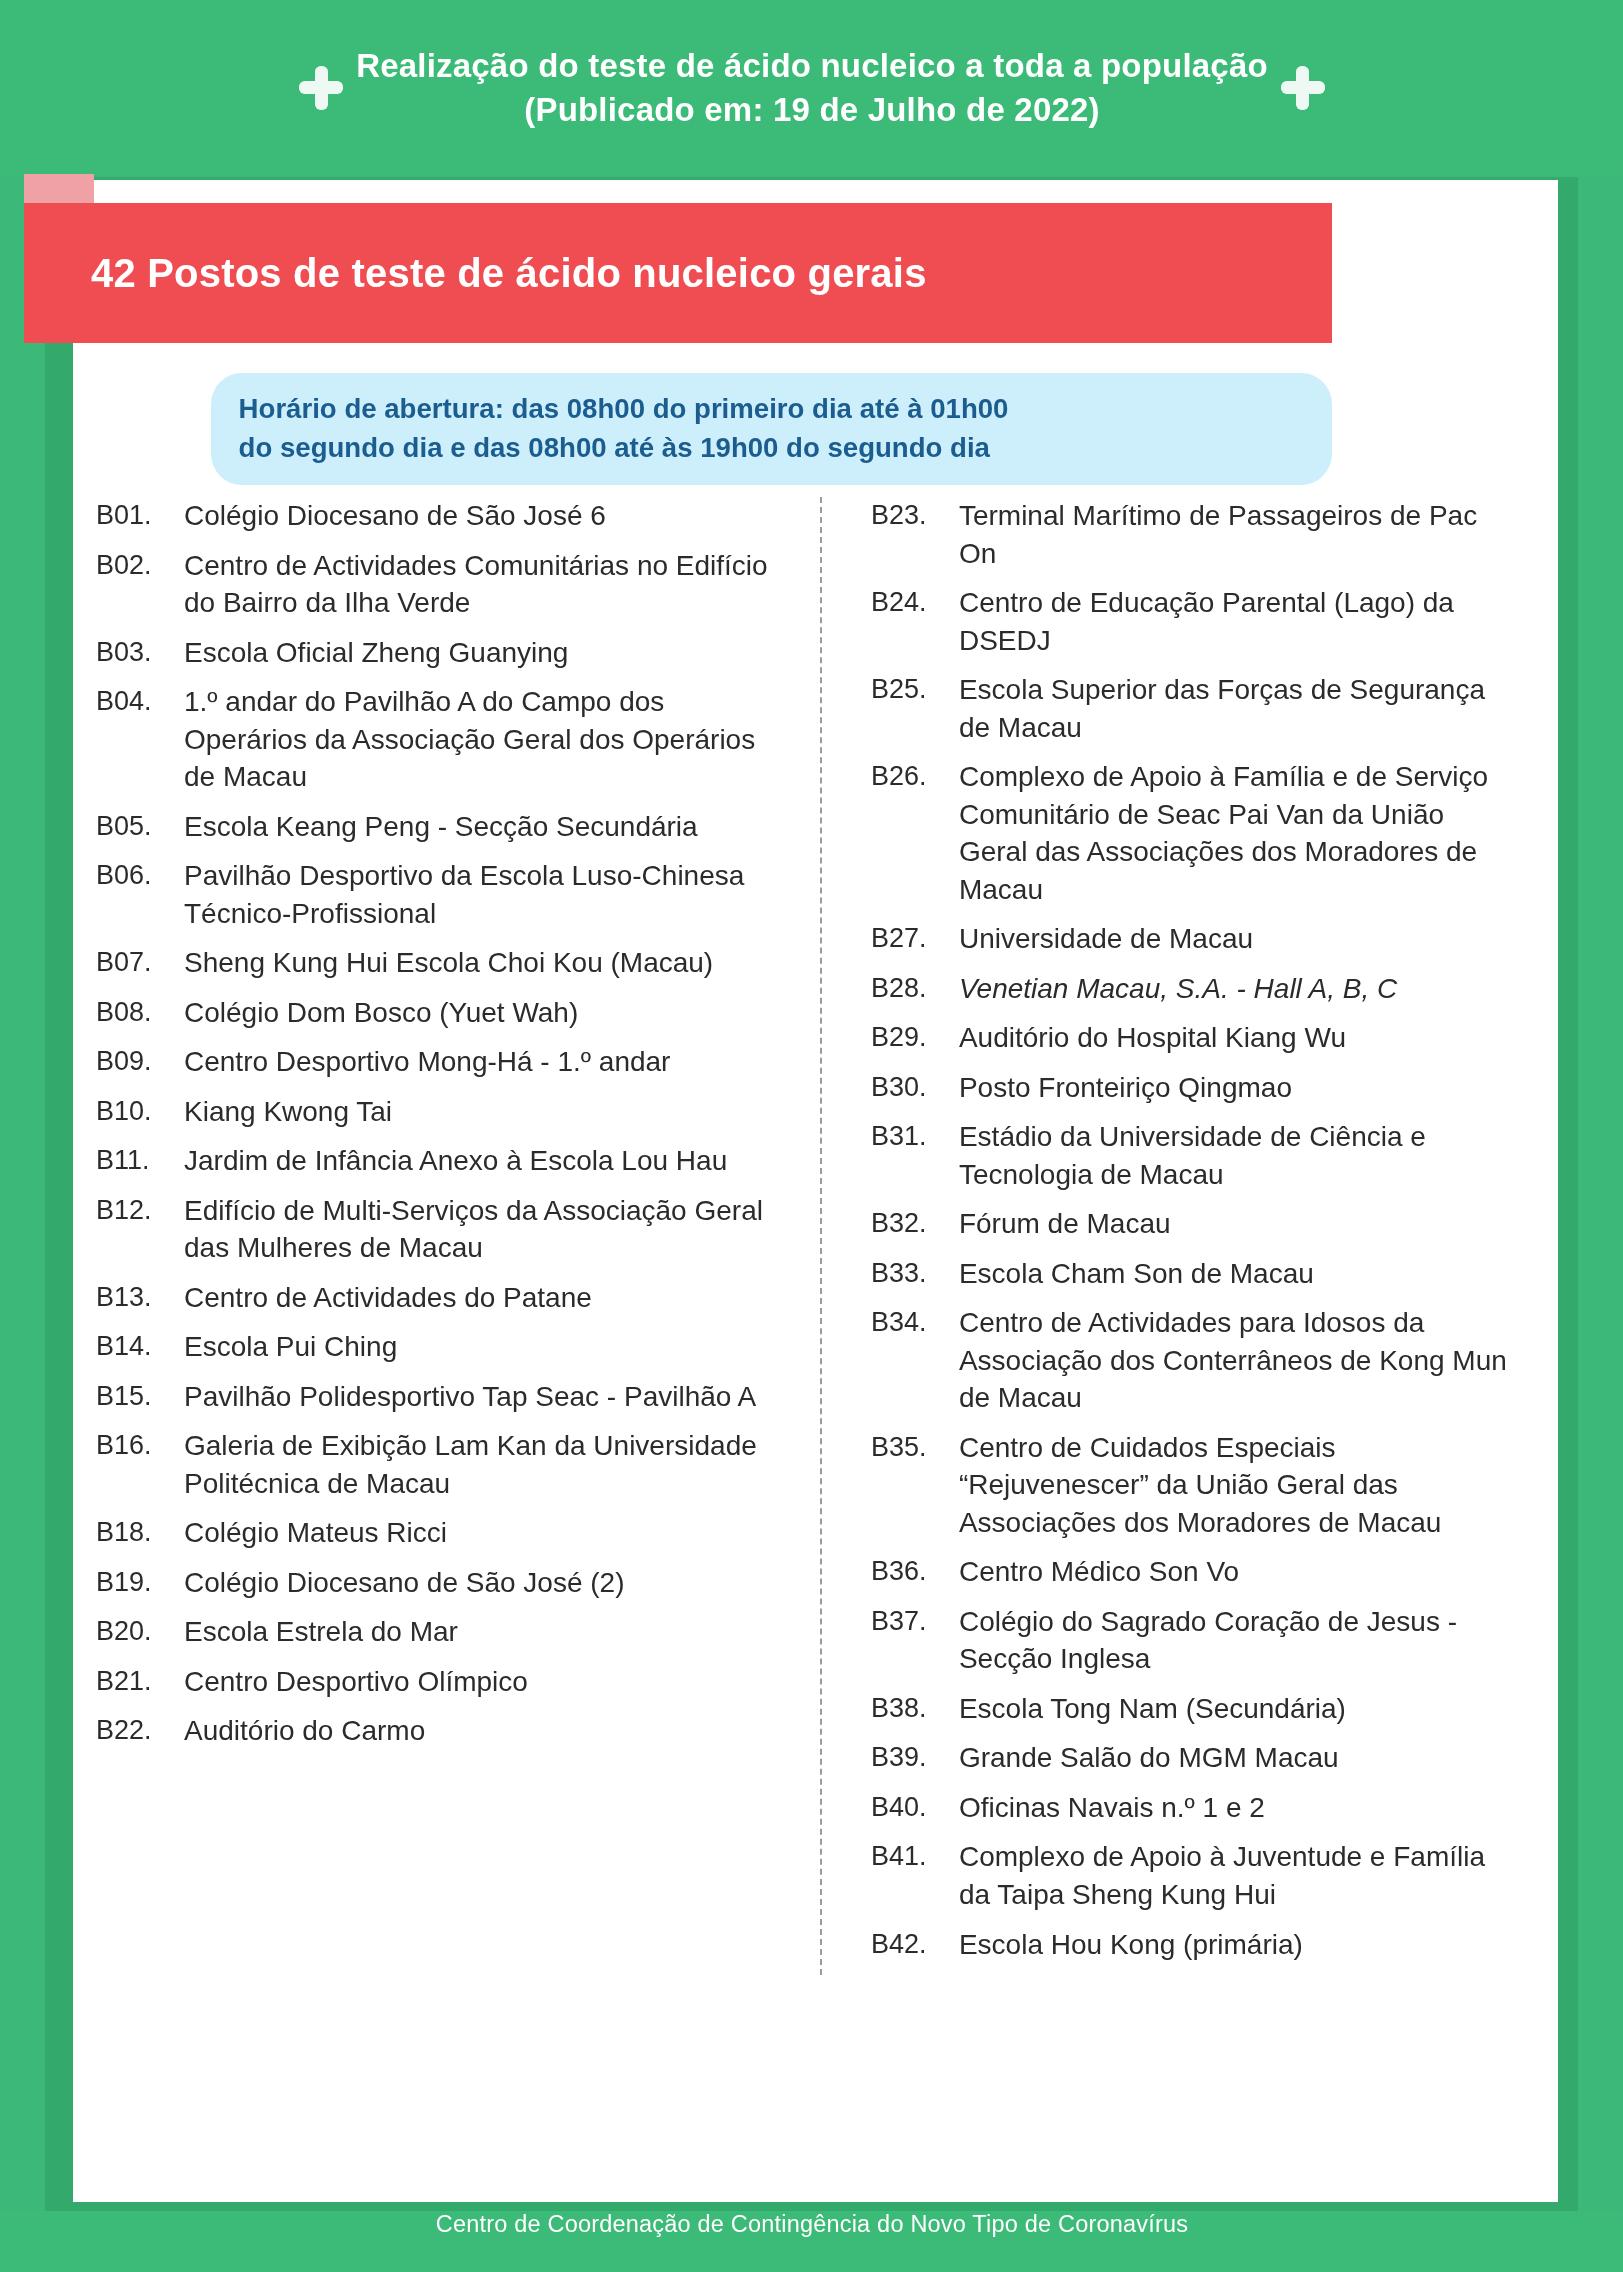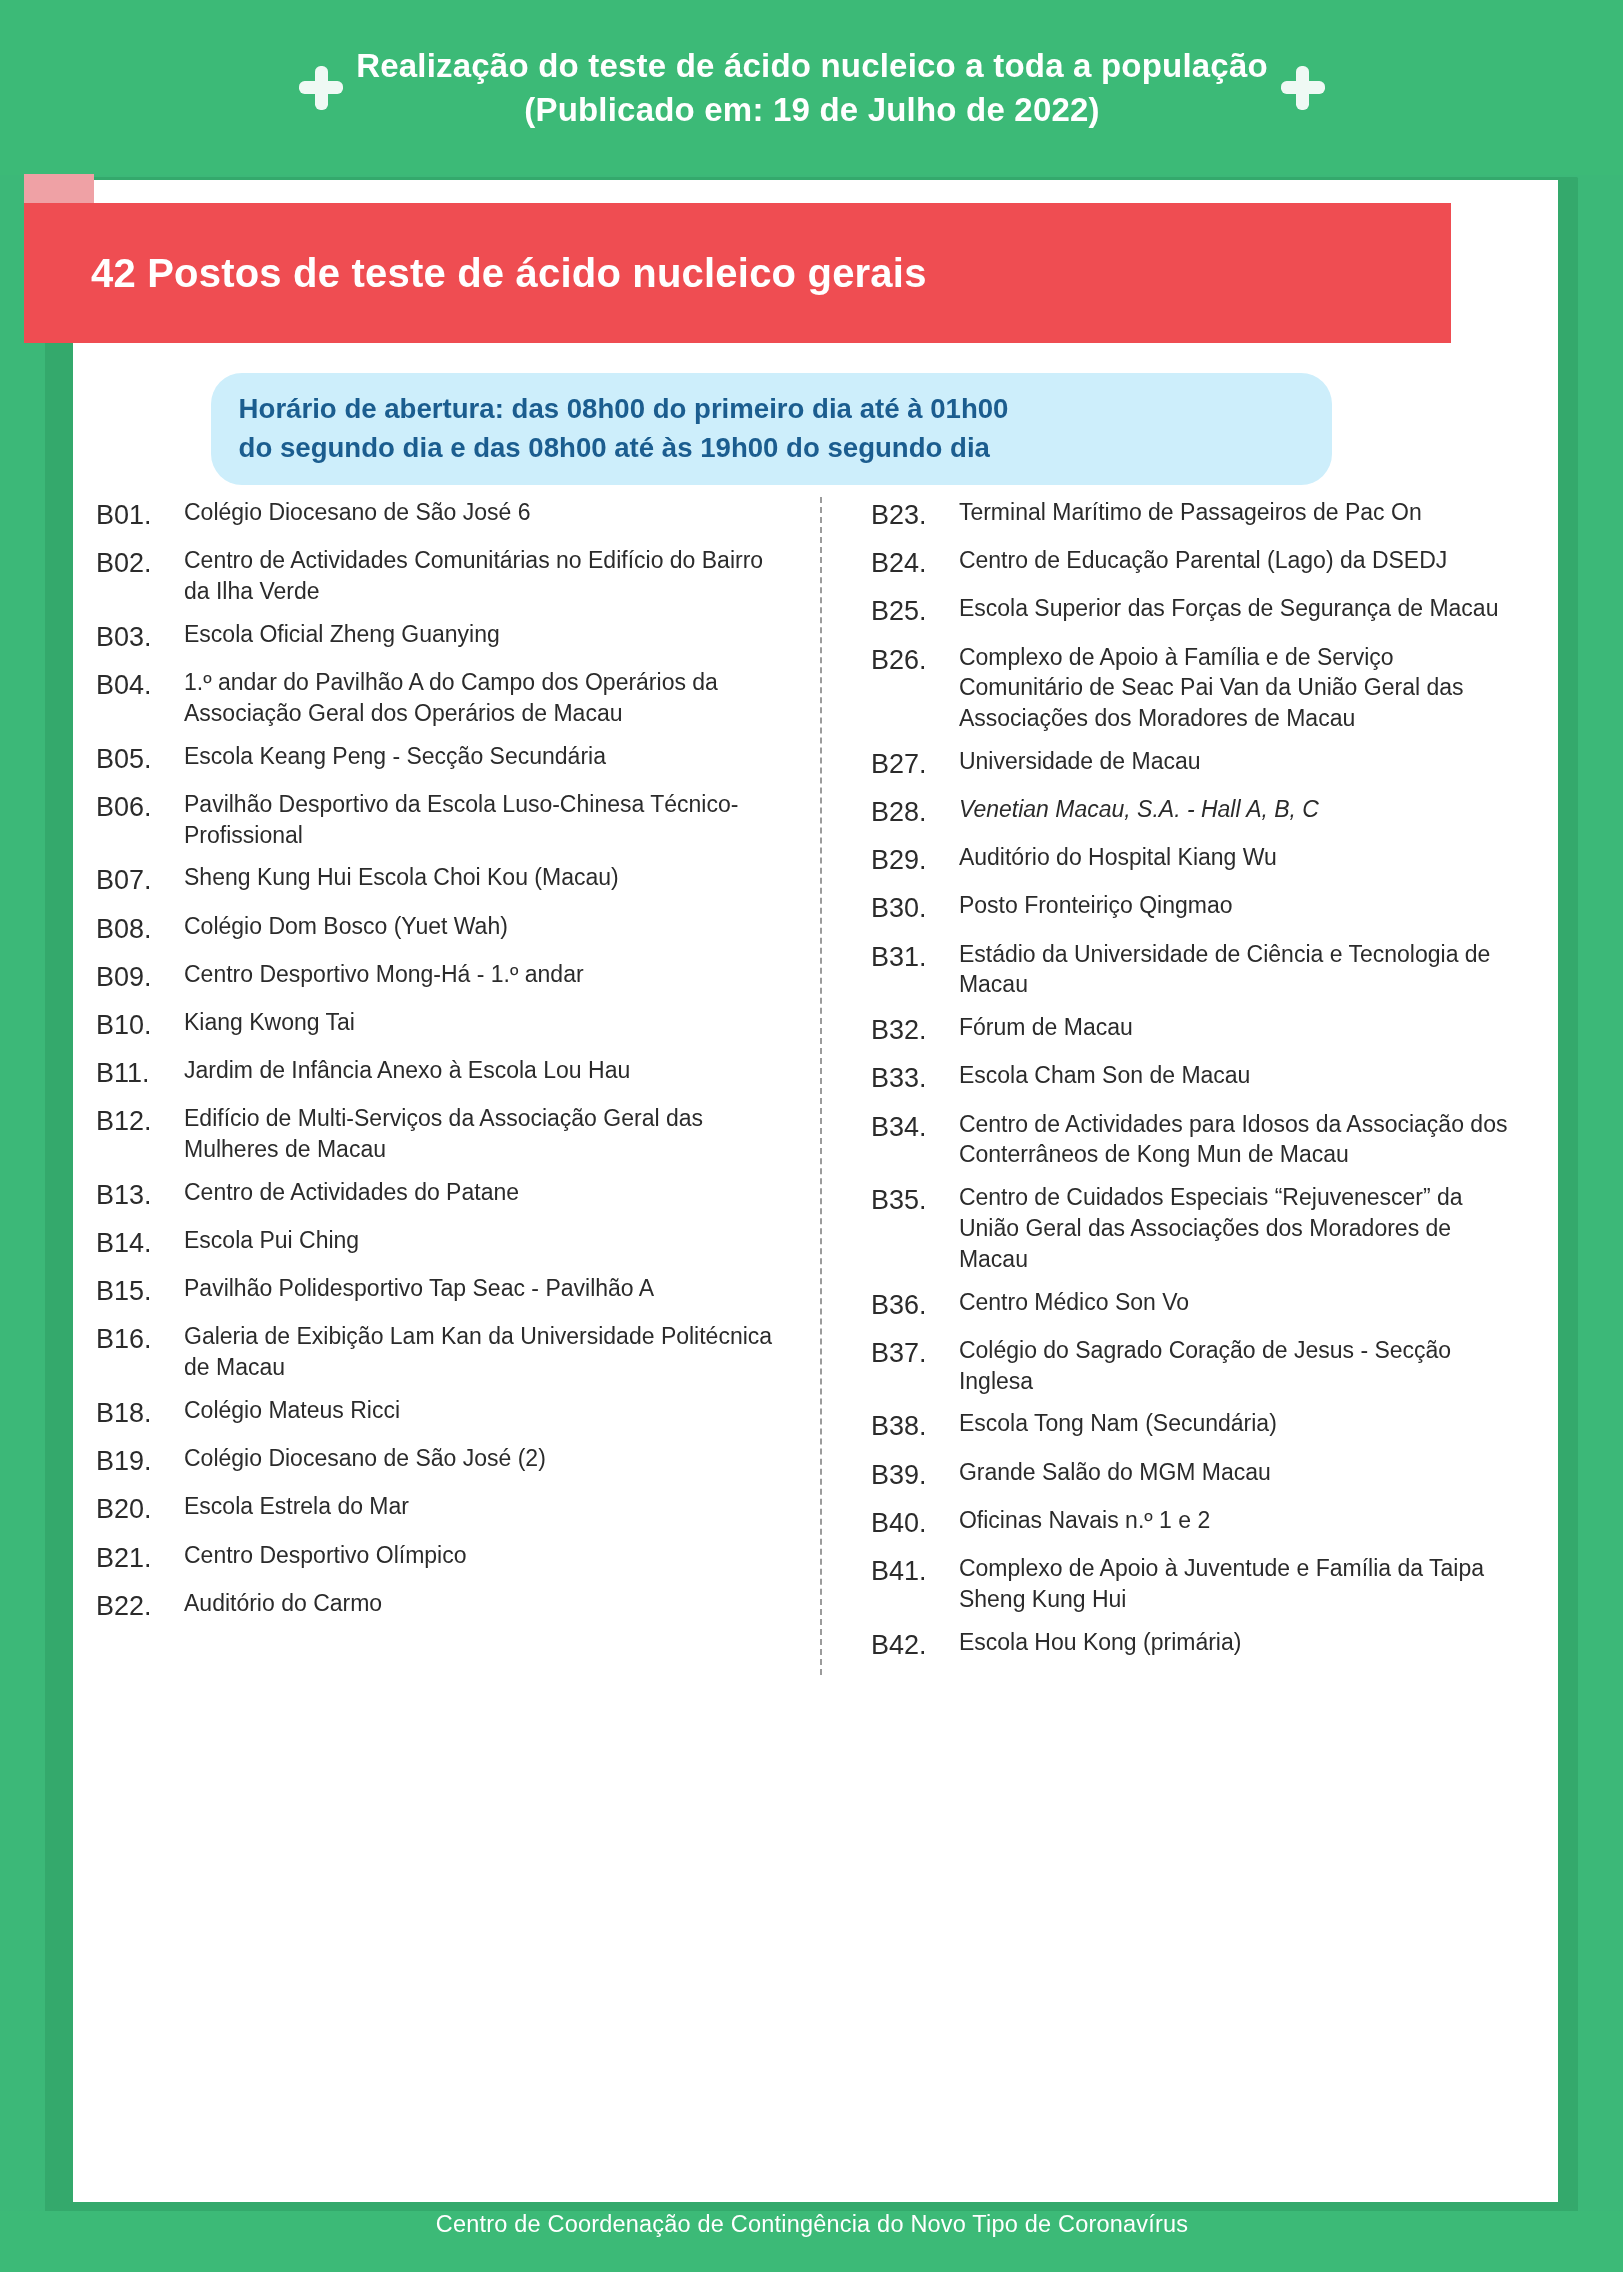--- a/index.html
+++ b/index.html
@@ -86,21 +86,21 @@
   }
   .banner-tail {
     position: absolute;
     left: 0; top: -29px;
     width: 70px; height: 36px;
     background: #efa1a5;
   }
   .banner {
     position: absolute;
     left: 0; top: 0;
-    width: 1427px; height: 140px;
+    width: 1308px; height: 140px;
     background: #ef4d52;
     display: flex;
     align-items: center;
     padding-left: 67px;
   }
   .banner-text {
     color: #ffffff;
     font-size: 40px;
     font-weight: bold;
     letter-spacing: 0.2px;
@@ -147,21 +147,21 @@
   .item-code {
     flex: none;
     width: 88px;
     color: #2b2b2b;
     font-size: 27px;
     line-height: 1.34;
     white-space: nowrap;
   }
   .item-name {
     color: #2b2b2b;
-    font-size: 23px;
+    font-size: 28px;
     line-height: 1.34;
   }
   .item-name.italic { font-style: italic; }
 
   
   .footer {
     position: absolute;
     left: 0; bottom: 0;
     width: 1624px; height: 62px;
     background: #3cba77;

